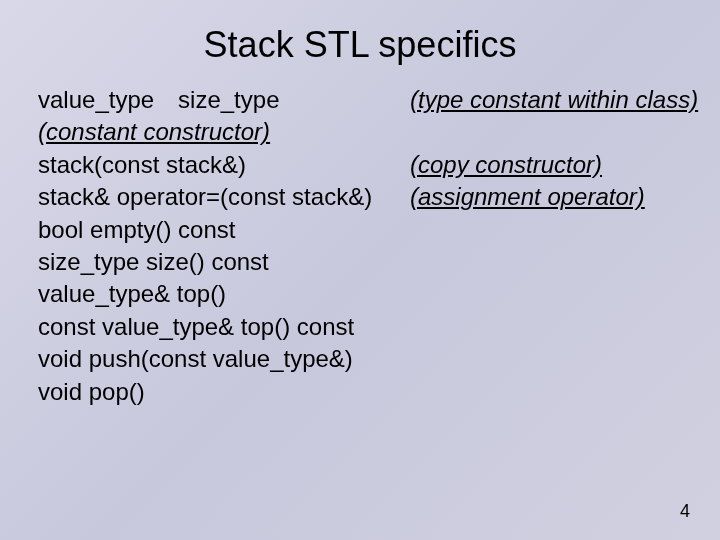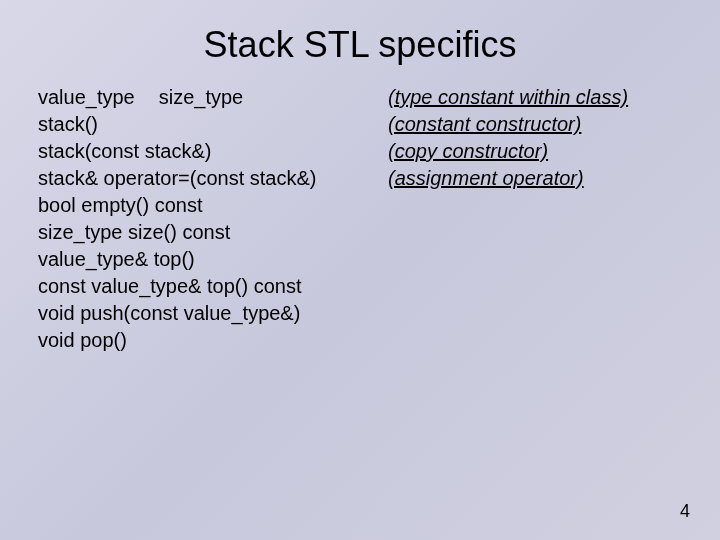--- a/index.html
+++ b/index.html
@@ -22,23 +22,24 @@
       text-align: center;
       padding-top: 24px;
       padding-bottom: 18px;
     }
     .content {
       padding-left: 38px;
       padding-right: 20px;
     }
     .row {
       display: flex;
-      font-size: 20px;
+      font-size: 24px;
       line-height: 1.35;
       color: #000;
+      gap: 22px;
     }
     .left {
       flex: 0 0 350px;
       white-space: nowrap;
     }
     .right {
       font-style: italic;
       text-decoration: underline;
     }
     .page-number {
@@ -59,21 +60,20 @@
 <h1 class="slide-title">Stack STL specifics</h1>
 
 <div class="content">
   <div class="row">
     <div class="left">
       <span>value_type</span><span class="type-gap"></span><span>size_type</span>
     </div>
     <div class="right">(type constant within class)</div>
   </div>
   <div class="row">
-    <div class="left">stack()</div>
     <div class="right">(constant constructor)</div>
   </div>
   <div class="row">
     <div class="left">stack(const stack&amp;)</div>
     <div class="right">(copy constructor)</div>
   </div>
   <div class="row">
     <div class="left">stack&amp; operator=(const stack&amp;)</div>
     <div class="right">(assignment operator)</div>
   </div>

